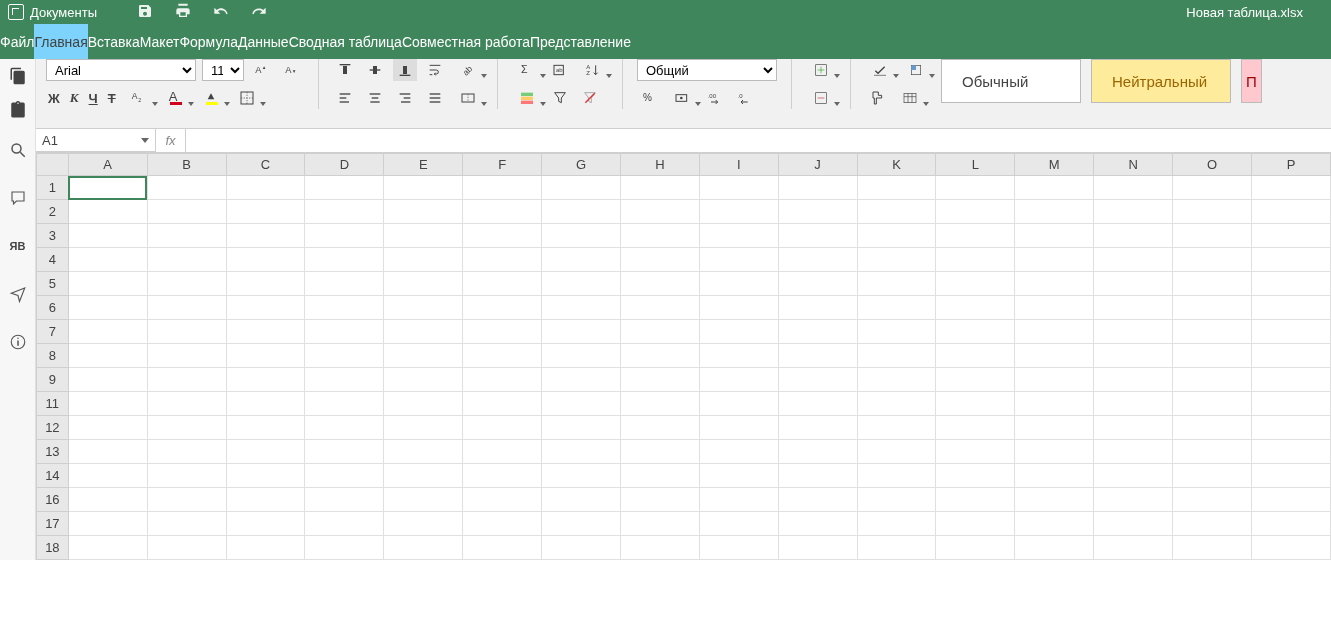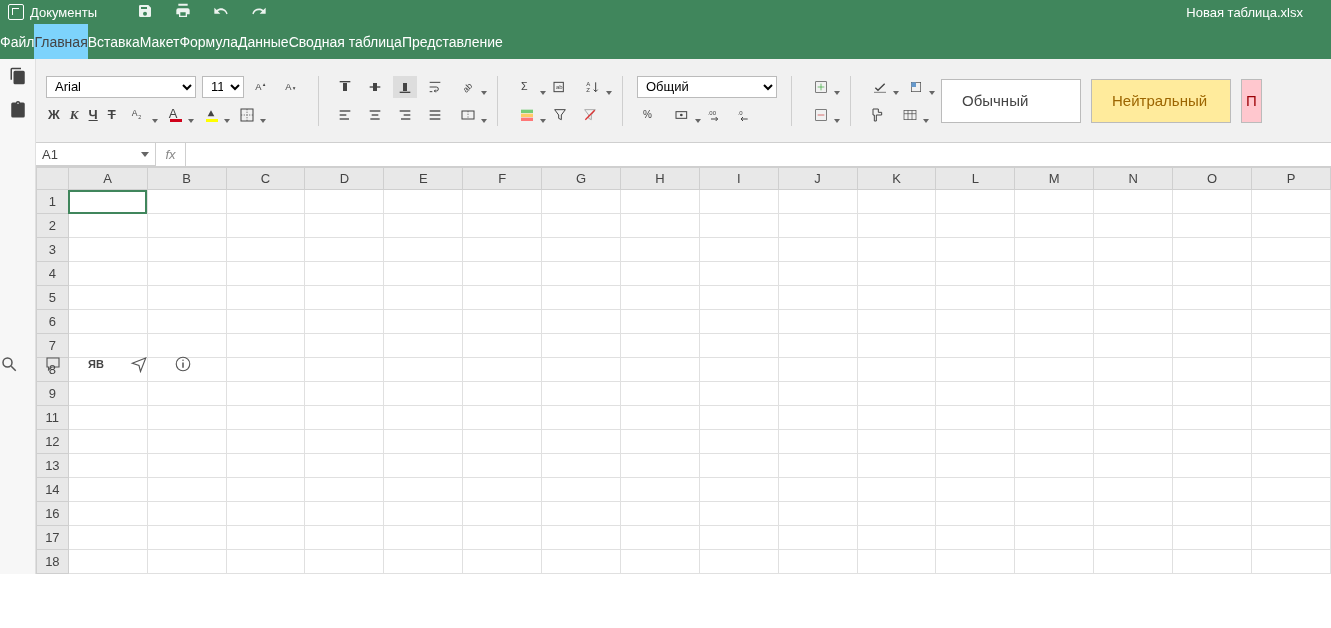--- a/index.html
+++ b/index.html
@@ -10,40 +10,40 @@
   .titlebar-title { font-weight:400; }
   .titlebar .qat { display:flex; gap:22px; margin-left:40px;}
   .titlebar .qat svg{width:16px;height:16px;fill:#fff;opacity:.9;}
   .titlebar .fname { margin-left:auto; margin-right:20px; }
   .menubar { height: 35px; background: #40865c; display:flex; align-items:stretch; }
   .menubar .tab { display:flex; align-items:center; padding:0 0; color:#fff; font-size:14px; cursor:pointer;}
   .menubar .tab.active { background:#7dd3fc; color:#444; }
   .ribbon-wrap { display:flex; }
   .left-quick { width:36px; background:#f7f7f7; border-right:1px solid #e0e0e0; display:flex; flex-direction:column; align-items:center; padding-top:6px; gap:12px;}
   .left-quick .ico{width:18px;height:18px;fill:#444;}
-  .ribbon { flex:1; height:84px; background:#f1f1f1; border-bottom:1px solid #cfcfcf; display:flex; align-items:center; padding:0 10px; gap:10px;}
+  .ribbon { flex:1; height:70px; background:#f1f1f1; border-bottom:1px solid #cfcfcf; display:flex; align-items:flex-start; padding:0 10px; gap:10px;}
   .grp { display:flex; flex-direction:column; gap:6px; }
   .grp-row { display:flex; align-items:center; gap:6px;}
   .sep { width:1px; height:50px; background:#cfcfcf; margin:0 4px;}
   .font-select { width:150px; height:22px; border:1px solid #bbb; background:#fff; font-size:13px; padding:0 4px;}
   .size-select { width:42px; height:22px; border:1px solid #bbb; background:#fff; font-size:13px; padding:0 4px;}
   .num-select { width:140px; height:22px; border:1px solid #bbb; background:#fff; font-size:13px; padding:0 4px;}
   .btn { width:24px; height:22px; display:flex; align-items:center; justify-content:center; cursor:pointer; position:relative;}
   .btn svg{width:16px;height:16px;fill:#444;}
   .btn.dd::after{content:"";border-left:3px solid transparent;border-right:3px solid transparent;border-top:4px solid #666;position:absolute;right:-4px;bottom:3px;}
   .btn-wide{width:30px;}
   .txt-btn{font-size:13px;font-weight:bold;color:#444;cursor:pointer;padding:0 2px;}
   .txt-i{font-style:italic;font-family:serif;}
   .txt-u{text-decoration:underline;}
   .txt-s{text-decoration:line-through;}
   .style-card{height:44px;min-width:140px;border:1px solid #bbb;background:#fff;display:flex;align-items:center;padding:0 20px;font-size:15px;cursor:pointer;}
   .style-warn{background:#ffeb9c;color:#9c6500;}
   .style-bad{background:#ffc7ce;color:#9c0006;}
   .formula-row{display:flex;height:24px;border-bottom:1px solid #cfcfcf;background:#fff;}
-  .left-side{width:36px;background:#f7f7f7;border-right:1px solid #e0e0e0;display:flex;flex-direction:row;align-items:center;padding-top:10px;gap:26px;}
+  .left-side{width:36px;background:#f7f7f7;border-right:1px solid #e0e0e0;display:flex;flex-direction:column;align-items:center;padding-top:10px;gap:26px;}
   .left-side .ico{width:18px;height:18px;fill:#555;}
   .namebox{width:120px;border:1px solid #cfcfcf;border-top:none;border-left:none;font-size:13px;padding:0 6px;display:flex;align-items:center;justify-content:space-between;}
   .namebox .dd-arrow{border-left:4px solid transparent;border-right:4px solid transparent;border-top:5px solid #666;}
   .fx{width:30px;display:flex;align-items:center;justify-content:center;font-style:italic;color:#888;font-size:13px;border-right:1px solid #cfcfcf;}
   .fbar{flex:1;}
   .sheet{flex:1;overflow:hidden;}
   table{border-collapse:collapse;table-layout:fixed;}
   .corner{width:32px;height:22px;background:#e8e8e8;border:1px solid #cfcfcf;}
   th.colh{width:80px;height:22px;background:#e8e8e8;border:1px solid #cfcfcf;font-weight:400;font-size:13px;color:#444;text-align:center;}
   th.rowh{width:32px;height:24px;background:#e8e8e8;border:1px solid #cfcfcf;font-weight:400;font-size:13px;color:#444;text-align:center;}
@@ -76,20 +76,21 @@
 </div>
 
 <div class="menubar">
   <div class="tab">Файл</div>
   <div class="tab active">Главная</div>
   <div class="tab">Вставка</div>
   <div class="tab">Макет</div>
   <div class="tab">Формула</div>
   <div class="tab">Данные</div>
   <div class="tab">Сводная таблица</div>
+  <div class="tab">Совместная работа</div>
   <div class="tab">Представление</div>
 </div>
 
 <div class="ribbon-wrap">
   <div class="left-quick">
     <span class="btn">
         <svg class="ico" viewBox="0 0 24 24">
           <path d="M16 1H4a2 2 0 00-2 2v14h2V3h12V1zm3 4H8a2 2 0 00-2 2v14a2 2 0 002 2h11a2 2 0 002-2V7a2 2 0 00-2-2z"></path>
         </svg>
       </span>

